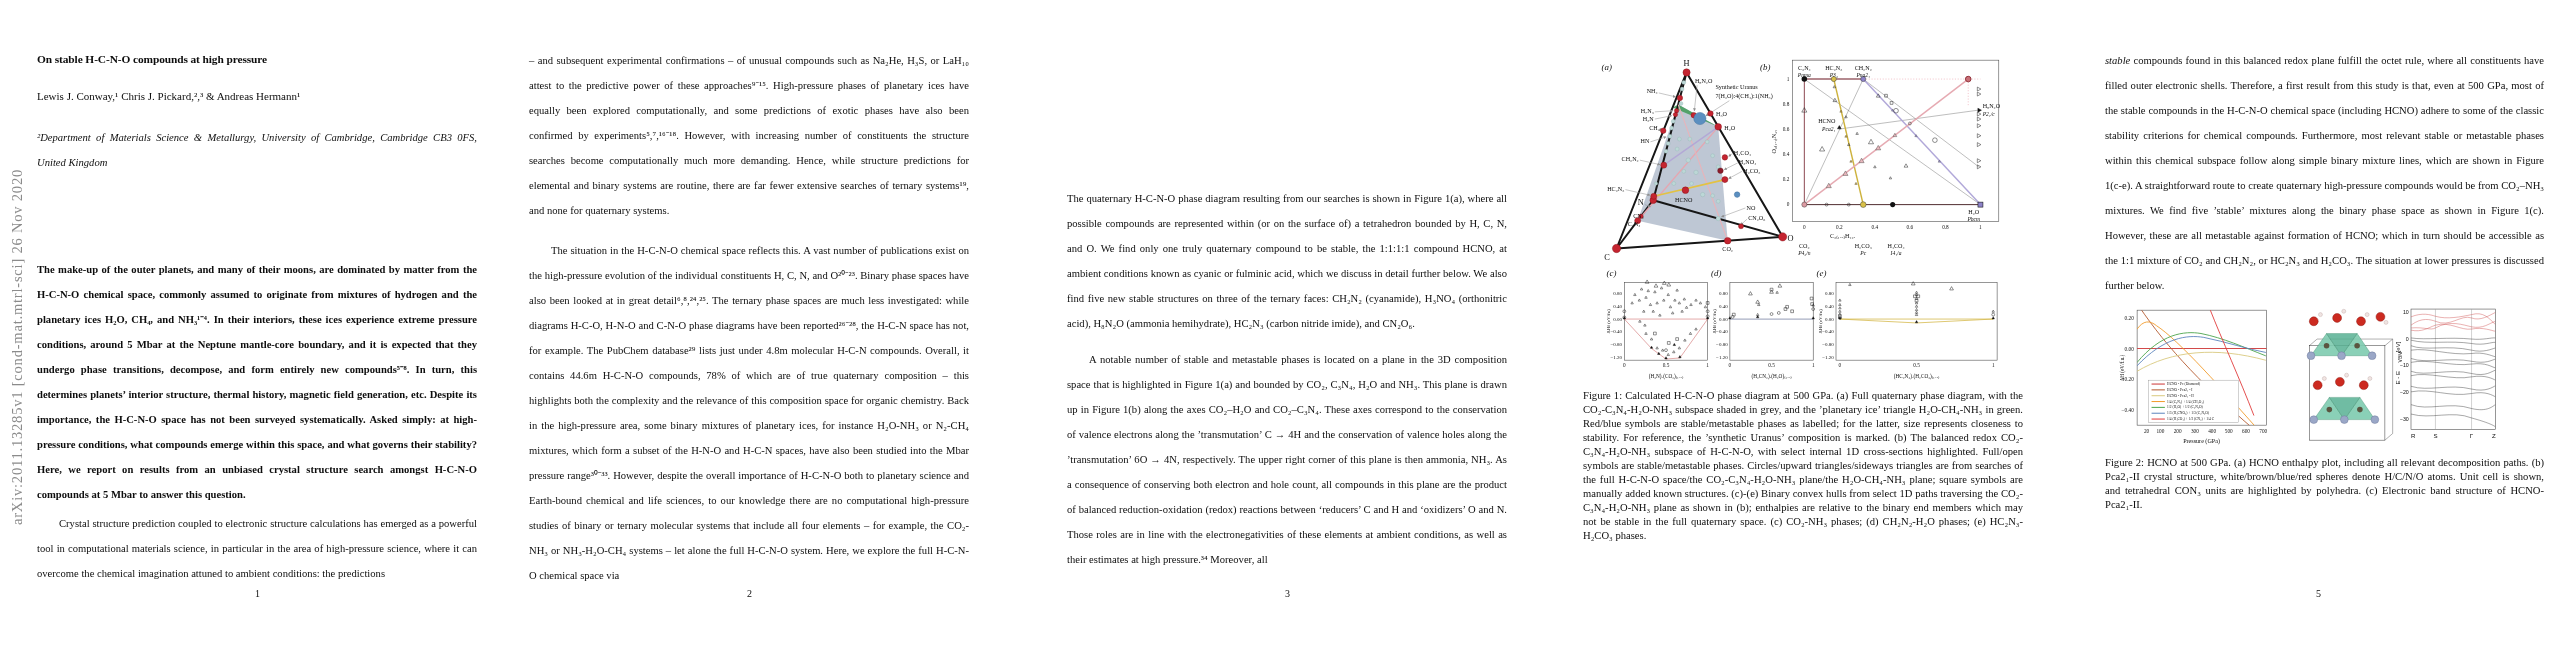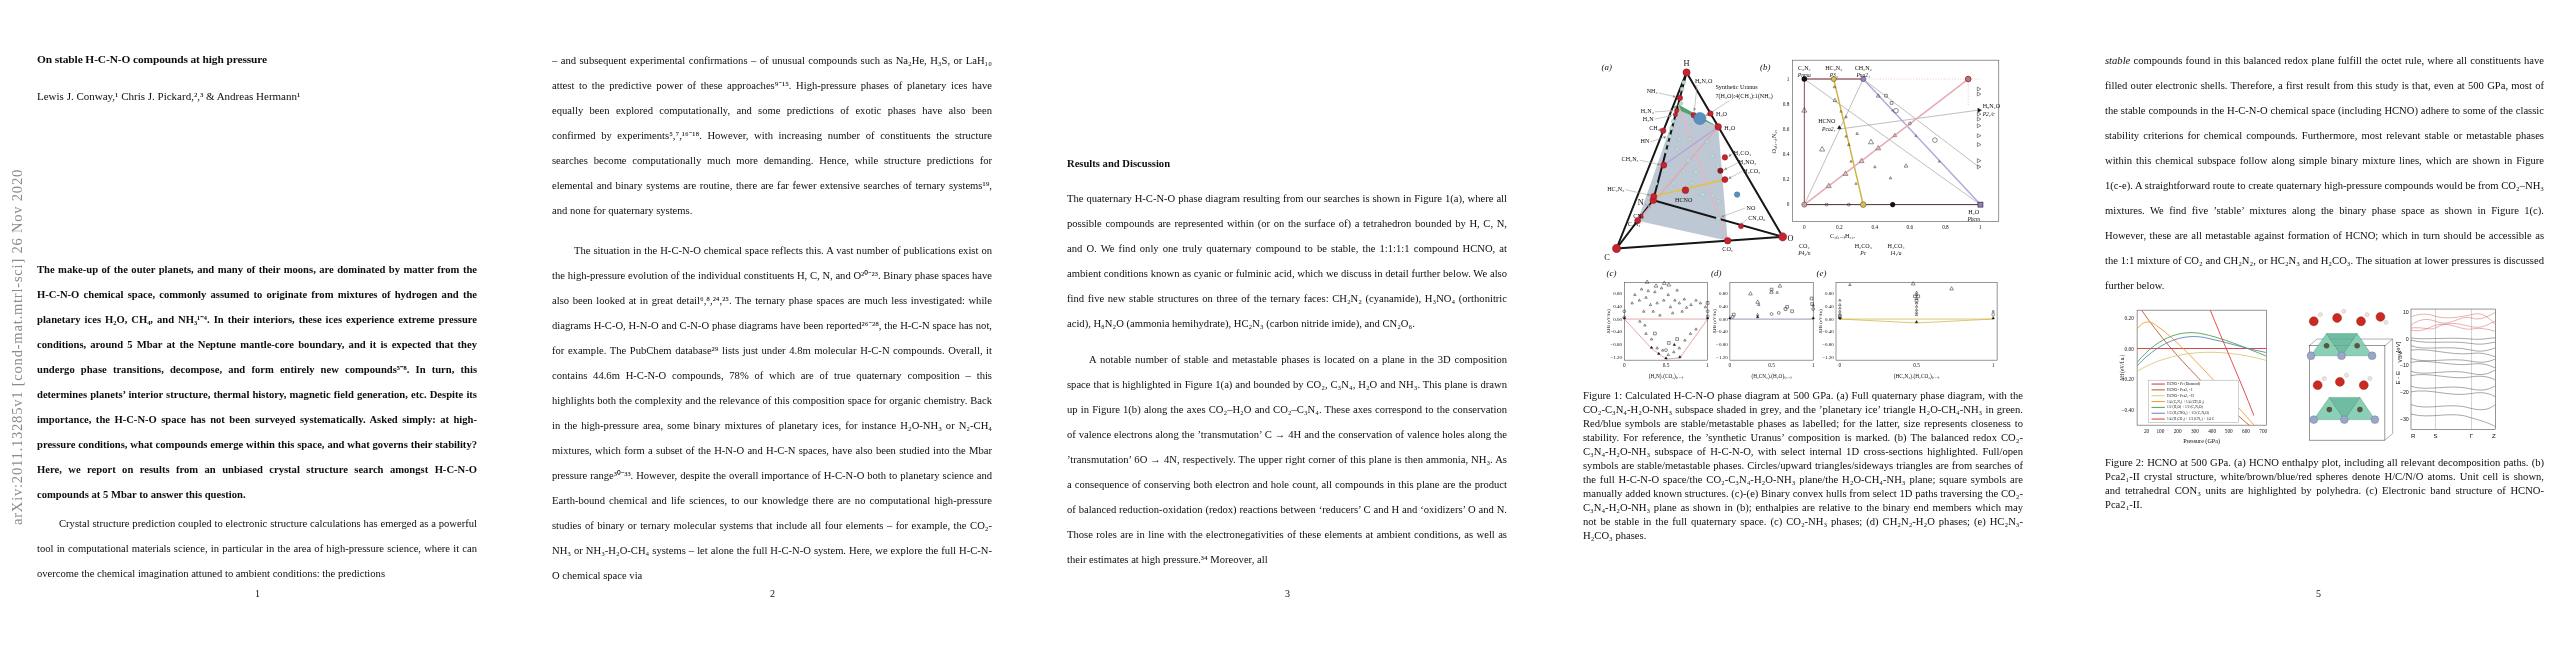--- a/index.html
+++ b/index.html
@@ -1,18 +1,18 @@
 <!DOCTYPE html>
 <html style="font-size:9px"><head>
 <meta charset="utf-8">
 <style>
   html,body{margin:0;padding:0}
   body{width:2576px;height:667px;background:#ffffff;font-family:"Liberation Serif",serif;color:#0d0d0d;position:relative;overflow:hidden}
   .page{position:absolute;top:0;width:515px;height:667px;background:#fff}
-  #p1{left:0}#p2{left:515px}#p3{left:1030px}#p4{left:1546px}#p5{left:2061px}
+  #p1{left:0}#p2{left:492px}#p3{left:1030px}#p4{left:1546px}#p5{left:2061px}
   .tb{position:absolute;left:37px;width:440px;text-align:justify;font-size:10.6px;line-height:25px}
   .p5x .tb{left:44px;width:439px}
   .ind{text-indent:22px}
   .b{font-weight:bold}
   .it{font-style:italic}
   .title{position:absolute;left:37px;top:53px;font-family:Liberation Serif, serif;font-weight:bold;font-size:11.4px;letter-spacing:-0.1px}
   .authors{position:absolute;left:37px;top:90px;font-size:11px}
   .caption{position:absolute;text-align:justify;font-size:10.6px;line-height:14px}
   .pageno{position:absolute;left:0;top:588px;width:515px;text-align:center;font-size:10px}
   .sidebar{position:absolute;left:9px;top:644px;transform-origin:0 0;transform:rotate(-90deg);width:594px;text-align:center;font-size:14.5px;letter-spacing:0.8px;color:#8b8b8b;white-space:nowrap}
@@ -44,34 +44,34 @@
   .cv{fill:none;stroke-width:1.6;stroke-linecap:round}
 </style>
 </head>
 <body>
 
 <div class="page" id="p1">
   <div class="sidebar">arXiv:2011.13285v1  [cond-mat.mtrl-sci]  26 Nov 2020</div>
   <div class="title">On stable H-C-N-O compounds at high pressure</div>
   <div class="authors">Lewis J. Conway,¹ Chris J. Pickard,²,³ &amp; Andreas Hermann¹</div>
   <div class="tb it" style="top:125px">
+    <div>²Department of Materials Science &amp; Metallurgy, University of Cambridge, Cambridge CB3 0FS, United Kingdom</div>
   </div>
   <div class="tb b" style="top:257px">The make-up of the outer planets, and many of their moons, are dominated by matter from the H-C-N-O chemical space, commonly assumed to originate from mixtures of hydrogen and the planetary ices H₂O, CH₄, and NH₃¹⁻⁴. In their interiors, these ices experience extreme pressure conditions, around 5 Mbar at the Neptune mantle-core boundary, and it is expected that they undergo phase transitions, decompose, and form entirely new compounds⁵⁻⁸. In turn, this determines planets’ interior structure, thermal history, magnetic field generation, etc. Despite its importance, the H-C-N-O space has not been surveyed systematically. Asked simply: at high-pressure conditions, what compounds emerge within this space, and what governs their stability? Here, we report on results from an unbiased crystal structure search amongst H-C-N-O compounds at 5 Mbar to answer this question.</div>
   <div class="tb ind" style="top:511px">Crystal structure prediction coupled to electronic structure calculations has emerged as a powerful tool in computational materials science, in particular in the area of high-pressure science, where it can overcome the chemical imagination attuned to ambient conditions: the predictions</div>
   <div class="pageno">1</div>
 </div>
 
 <div class="page" id="p2">
   <div class="tb" style="top:48px">– and subsequent experimental confirmations – of unusual compounds such as Na₂He, H₃S, or LaH₁₀ attest to the predictive power of these approaches⁹⁻¹⁵. High-pressure phases of planetary ices have equally been explored computationally, and some predictions of exotic phases have also been confirmed by experiments⁵,⁷,¹⁶⁻¹⁸. However, with increasing number of constituents the structure searches become computationally much more demanding. Hence, while structure predictions for elemental and binary systems are routine, there are far fewer extensive searches of ternary systems¹⁹, and none for quaternary systems.</div>
   <div class="tb ind" style="top:238px">The situation in the H-C-N-O chemical space reflects this.  A vast number of publications exist on the high-pressure evolution of the individual constituents H, C, N, and O²⁰⁻²³. Binary phase spaces have also been looked at in great detail⁶,⁸,²⁴,²⁵. The ternary phase spaces are much less investigated: while diagrams H-C-O, H-N-O and C-N-O phase diagrams have been reported²⁶⁻²⁸, the H-C-N space has not, for example. The PubChem database²⁹ lists just under 4.8m molecular H-C-N compounds. Overall, it contains 44.6m H-C-N-O compounds, 78% of which are of true quaternary composition – this highlights both the complexity and the relevance of this composition space for organic chemistry. Back in the high-pressure area, some binary mixtures of planetary ices, for instance H₂O-NH₃ or N₂-CH₄ mixtures, which form a subset of the H-N-O and H-C-N spaces, have also been studied into the Mbar pressure range³⁰⁻³³. However, despite the overall importance of H-C-N-O both to planetary science and Earth-bound chemical and life sciences, to our knowledge there are no computational high-pressure studies of binary or ternary molecular systems that include all four elements – for example, the CO₂-NH₃ or NH₃-H₂O-CH₄ systems – let alone the full H-C-N-O system.  Here, we explore the full H-C-N-O chemical space via</div>
   <div class="pageno">2</div>
 </div>
 
 <div class="page" id="p3">
-  <div class="tb b" style="top:151px">Results and Discussion</div>
   <div class="tb" style="top:186px">The quaternary H-C-N-O phase diagram resulting from our searches is shown in Figure 1(a), where all possible compounds are represented within (or on the surface of) a tetrahedron bounded by H, C, N, and O. We find only one truly quaternary compound to be stable, the 1:1:1:1 compound HCNO, at ambient conditions known as cyanic or fulminic acid, which we discuss in detail further below. We also find five new stable structures on three of the ternary faces: CH₂N₂ (cyanamide), H₃NO₄ (orthonitric acid), H₈N₂O (ammonia hemihydrate), HC₂N₃ (carbon nitride imide), and CN₂O₆.</div>
   <div class="tb ind" style="top:347px">A notable number of stable and metastable phases is located on a plane in the 3D composition space that is highlighted in Figure 1(a) and bounded by CO₂, C₃N₄, H₂O and NH₃.  This plane is drawn up in Figure 1(b) along the axes CO₂–H₂O and CO₂–C₃N₄.  These axes correspond to the conservation of valence electrons along the ’transmutation’ C → 4H and the conservation of valence holes along the ’transmutation’ 6O → 4N, respectively.  The upper right corner of this plane is then ammonia, NH₃. As a consequence of conserving both electron and hole count, all compounds in this plane are the product of balanced reduction-oxidation (redox) reactions between ‘reducers’ C and H and ‘oxidizers’ O and N. Those roles are in line with the electronegativities of these elements at ambient conditions, as well as their estimates at high pressure.³⁴ Moreover, all</div>
   <div class="pageno">3</div>
 </div>
 
 <div class="page" id="p4">
   <svg class="figsvg" width="515" height="667" viewBox="0 0 927 1200">
     <defs>
       <path id="tri" d="M0,-3.4 L-3.4,2.6 L3.4,2.6 Z"></path>
       <path id="trs" d="M0,-2.2 L-2.2,1.7 L2.2,1.7 Z"></path>

